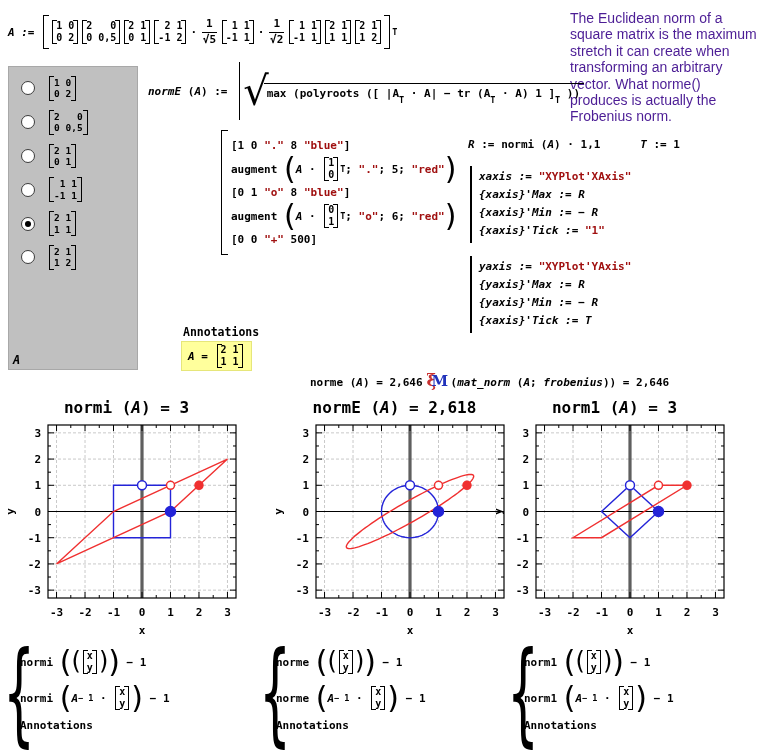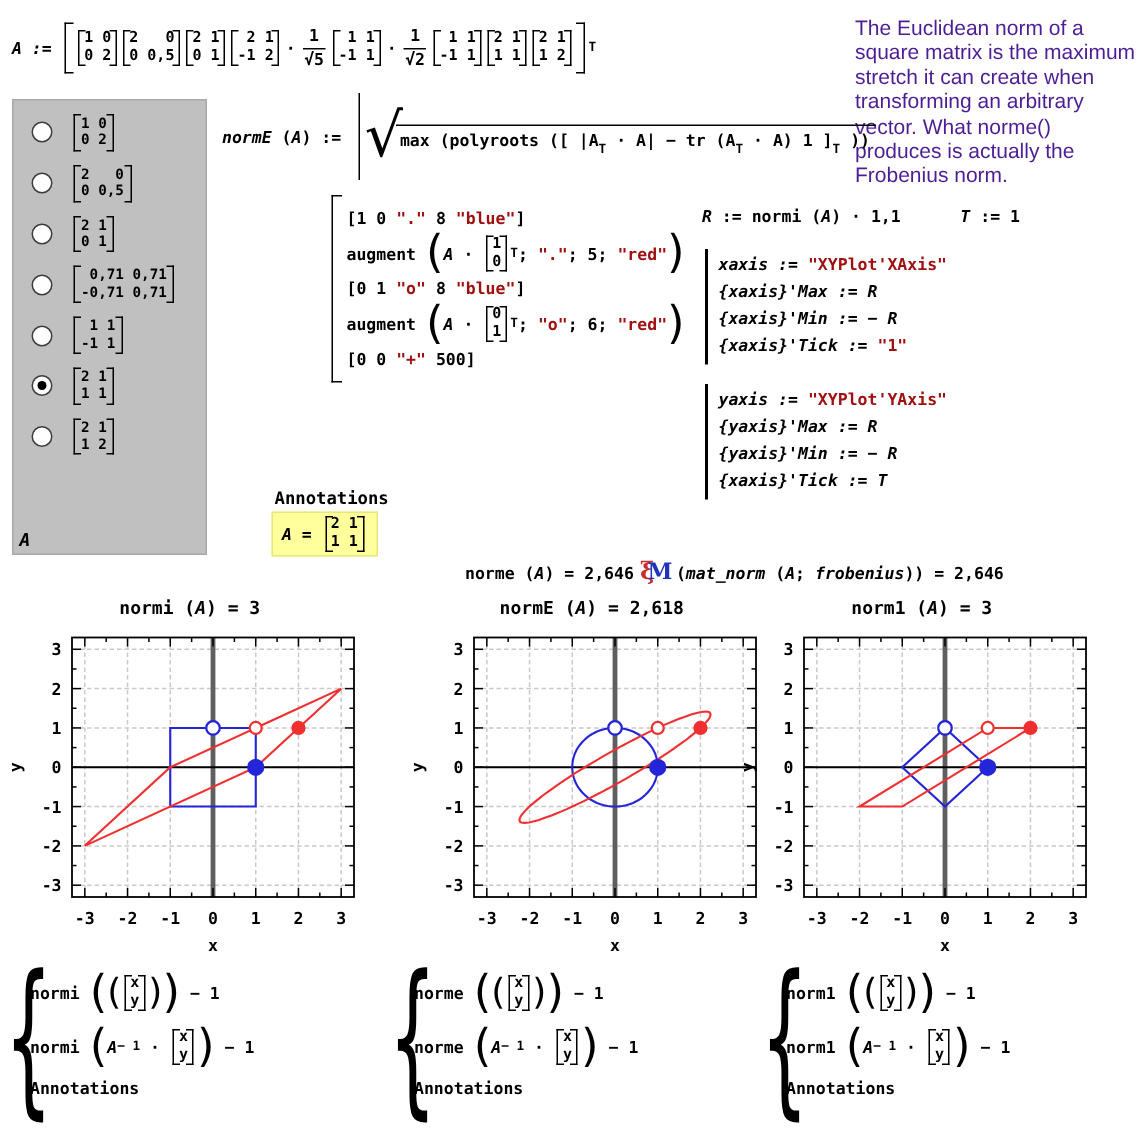--- a/index.html
+++ b/index.html
@@ -53,21 +53,21 @@
   .ybox{background:#ffff9c;border:1px solid #e6e67a;padding:2px 6px;}
   
   .sysblock{border-left:2px solid #000;padding:2px 0 2px 7px;}
   .sysblock .ln{line-height:1.65;}
   
   .mxicon{position:relative;display:inline-block;width:20px;height:16px;margin:0 4px;}
   .mxicon .xi{position:absolute;left:0;top:-3px;color:#c83030;font-size:16px;font-weight:bold;font-family:"DejaVu Serif",serif;}
   .mxicon .em{position:absolute;left:5px;top:-2px;color:#2233bb;font-size:15px;font-weight:bold;font-family:"DejaVu Serif",serif;}
   
   .plot{width:253px;}
-  .ptitle{height:20px;text-align:center;font-size:12px;}
+  .ptitle{height:20px;text-align:center;font-size:16px;}
   svg text{font-family:"DejaVu Sans Mono",monospace;font-weight:bold;font-size:11px;fill:#000;}
   
   .annot{width:250px;height:106px;}
   .brace{position:absolute;left:-3px;top:-8px;font-size:112px;line-height:1;font-weight:400;
          transform:scaleX(0.45);transform-origin:left center;font-family:"DejaVu Sans",sans-serif;}
   .annot .content{margin-left:14px;}
   .aline{display:flex;align-items:center;height:36px;}
   .afoot{margin-top:3px;}
 </style>
 </head>
@@ -140,27 +140,20 @@
           <span class="mx small">
             <span class="r">2   0</span>
             <span class="r">0 0,5</span>
           </span>
         </div>
         <div class="opt">
           <span class="radio"></span>
           <span class="mx small">
             <span class="r">2 1</span>
             <span class="r">0 1</span>
-          </span>
-        </div>
-        <div class="opt">
-          <span class="radio"></span>
-          <span class="mx small">
-            <span class="r"> 0,71 0,71</span>
-            <span class="r">-0,71 0,71</span>
           </span>
         </div>
         <div class="opt">
           <span class="radio"></span>
           <span class="mx small">
             <span class="r"> 1 1</span>
             <span class="r">-1 1</span>
           </span>
         </div>
         <div class="opt">

